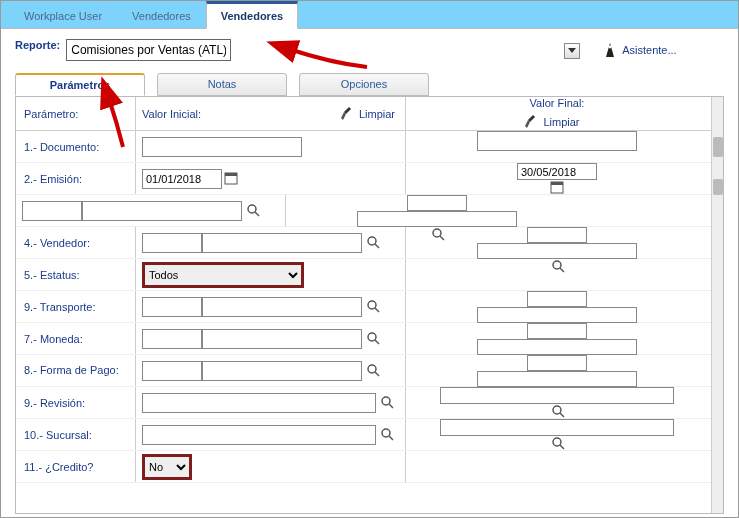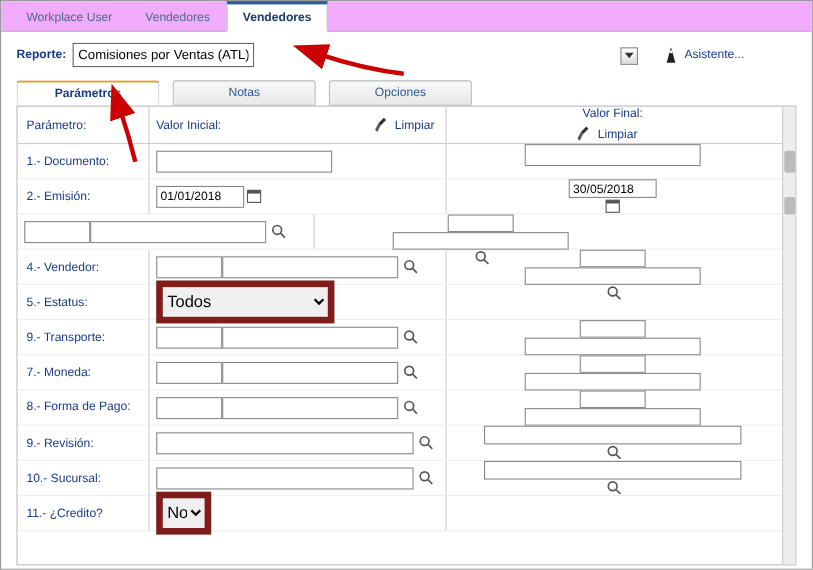--- a/index.html
+++ b/index.html
@@ -1,22 +1,22 @@
 <!DOCTYPE html>
 <html><head>
 <meta charset="utf-8">
 <style>
 * { box-sizing: border-box; margin: 0; padding: 0; }
 body { font-family: Verdana, Arial, sans-serif; font-size: 11px; background: #fff; width: 739px; height: 518px; overflow: hidden; border: 1px solid #999; position: relative; }
 
-.top-tabs { display: flex; border-bottom: 1px solid #bbb; background: #f0abfc; height: 28px; align-items: flex-end; padding-left: 8px; text-align: right; }
+.top-tabs { display: flex; border-bottom: 1px solid #bbb; background: #7dd3fc; height: 28px; align-items: flex-end; padding-left: 8px; text-align: right; }
 .top-tab { padding: 6px 14px; color: #4a6a8a; cursor: pointer; border: 1px solid transparent; border-bottom: none; }
 .top-tab.active { color: #1a3a6a; font-weight: bold; border: 1px solid #bbb; border-bottom: 1px solid #fff; background: #fff; border-top: 3px solid #2a5a9a; position: relative; top: 1px; }
 
-.report-row { display: flex; align-items: center; padding: 10px 14px 6px 14px; }
+.report-row { display: flex; padding: 10px 14px 6px 14px; }
 .report-label { color: #1a3a8a; font-weight: bold; margin-right: 6px; }
 .report-select { flex: 0 0 518px; height: 22px; border: 1px solid #666; padding: 2px 4px; font-size: 12px; background: #fff; appearance: none; -webkit-appearance: none; position: relative; }
 .select-wrap { position: relative; flex: 0 0 518px; }
 .select-wrap:after { content: ""; position: absolute; right: 4px; top: 4px; width: 14px; height: 14px; border: 1px solid #888; background: linear-gradient(#fff,#ddd); pointer-events: none; }
 .select-wrap:before { content: ""; position: absolute; right: 8px; top: 9px; width: 0; height: 0; border-left: 4px solid transparent; border-right: 4px solid transparent; border-top: 5px solid #333; z-index: 2; pointer-events: none; }
 .asist { margin-left: 18px; color: #1a3a8a; display: flex; align-items: center; cursor: pointer; }
 .asist svg { margin-right: 4px; }
 
 .sub-tabs { display: flex; padding: 0 14px; margin-top: 6px; }
 .sub-tab { width: 130px; text-align: center; padding: 4px 0; color: #2a5a9a; border: 1px solid #bbb; background: linear-gradient(#f8f8f8,#e8e8e8); cursor: pointer; margin-right: 12px; border-top-left-radius: 3px; border-top-right-radius: 3px; }
@@ -33,21 +33,21 @@
 .limpiar { color: #1a3a8a; display: flex; align-items: center; margin-right: 10px; cursor: pointer; }
 .limpiar svg { margin-right: 3px; }
 
 .data-row { display: flex; height: 32px; align-items: center; border-bottom: 1px solid #eee; }
 .input-sm { width: 60px; height: 20px; border: 1px solid #888; padding: 1px 3px; font-size: 11px; }
 .input-md { width: 160px; height: 20px; border: 1px solid #888; padding: 1px 3px; font-size: 11px; }
 .input-full { width: 234px; height: 20px; border: 1px solid #888; padding: 1px 3px; font-size: 11px; }
 .date-input { width: 80px; height: 20px; border: 1px solid #888; padding: 1px 3px; font-size: 11px; }
 .cal-icon { display: inline-flex; width: 16px; height: 16px; margin-left: 2px; cursor: pointer; }
 .mag { display: inline-flex; width: 16px; height: 16px; margin-left: 4px; cursor: pointer; color: #666; }
-select.sel-sm { height: 39px; border: 6px solid #7f1d1d; font-size: 15px; }
+select.sel-sm { height: 26px; border: 3px solid #7f1d1d; font-size: 11px; }
 .sel-todos { width: 162px; }
 .sel-no { width: 50px; }
 
 .scroll-rail { position: absolute; right: 0; top: 0; width: 12px; height: 100%; background: #eee; border-left: 1px solid #ccc; }
 .scroll-thumb { position: absolute; top: 40px; width: 10px; left: 1px; height: 20px; background: #bbb; border-radius: 2px; }
 .scroll-thumb2 { position: absolute; top: 82px; width: 10px; left: 1px; height: 16px; background: #bbb; border-radius: 2px; }
 
 .arrow { position: absolute; pointer-events: none; }
 .arrow svg { overflow: visible; }
 </style>

